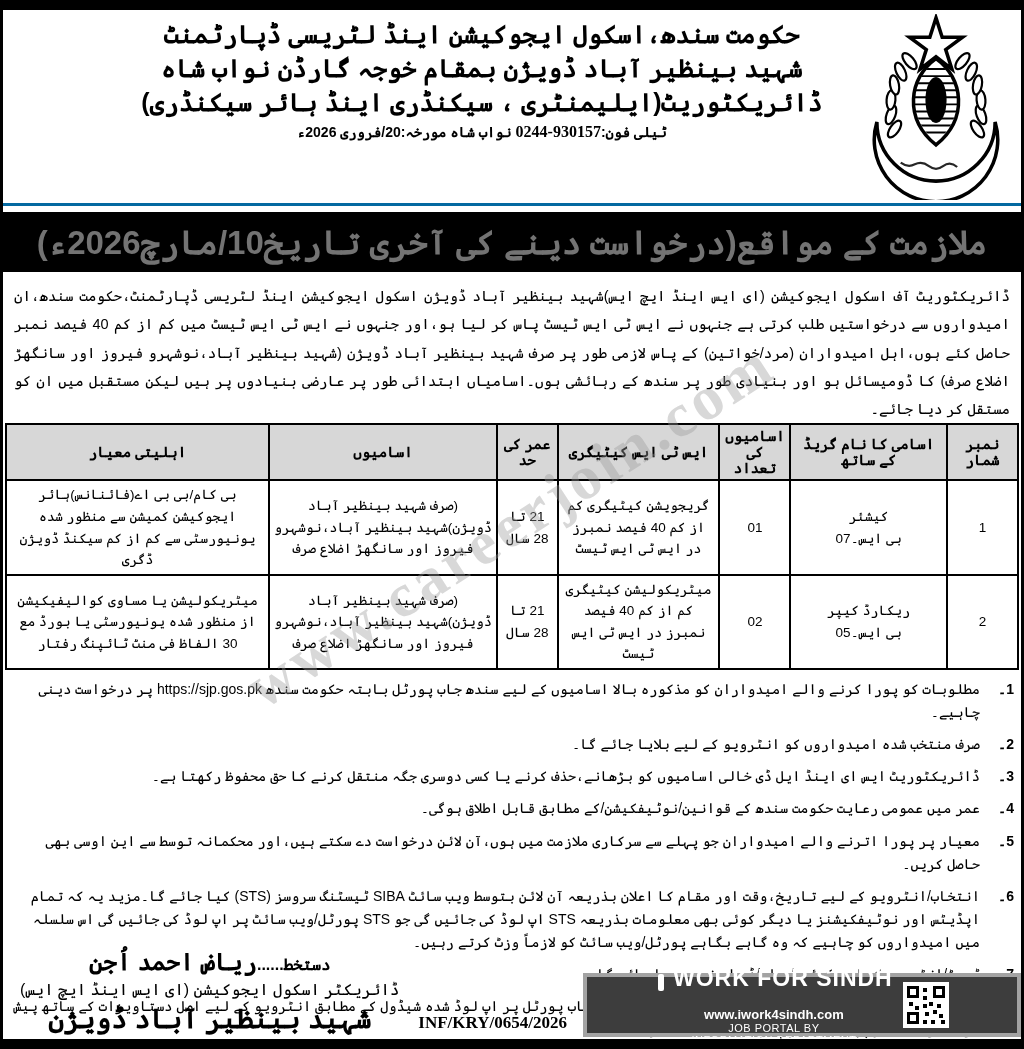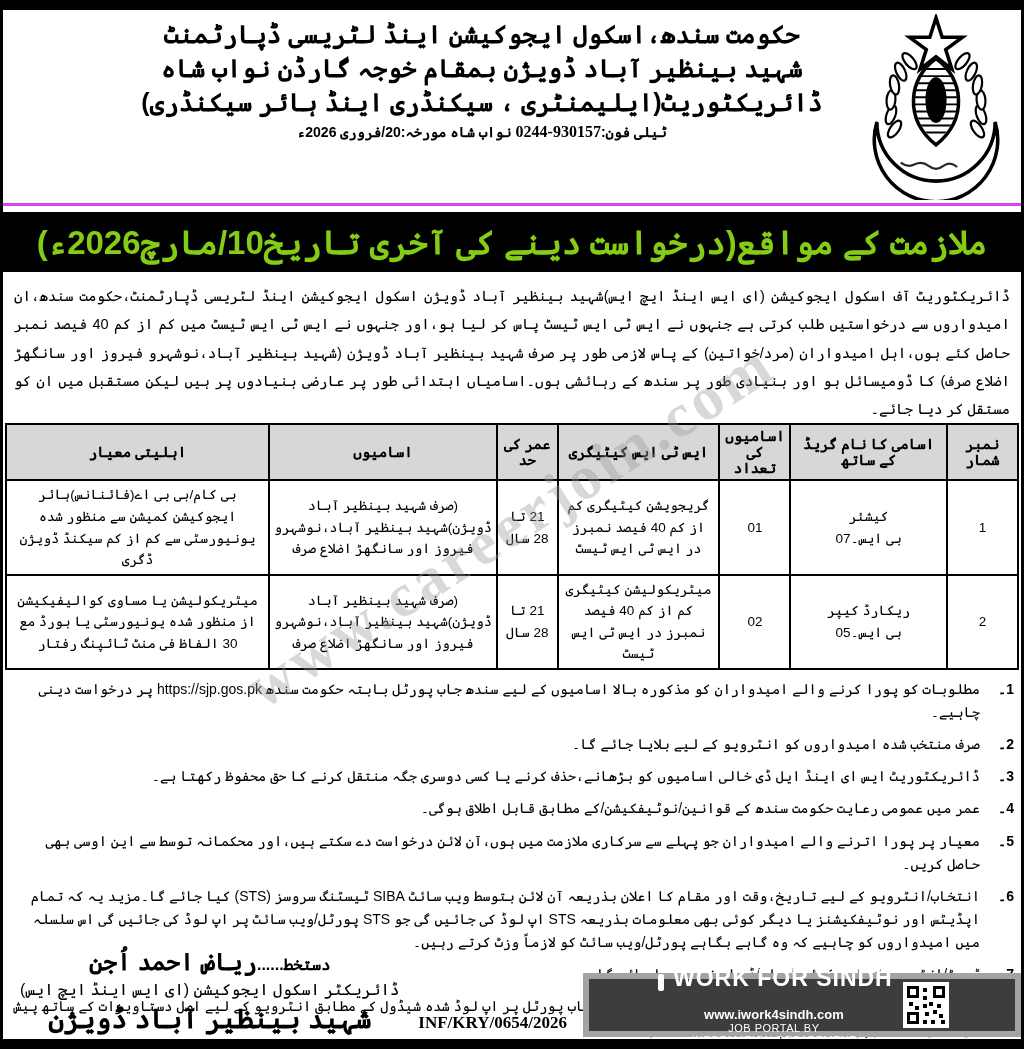--- a/index.html
+++ b/index.html
@@ -14,34 +14,34 @@
   }
   .topbar { top:0; }
   .bottombar { bottom:0; }
   .frame {
     position:absolute; top:10px; bottom:10px; left:0; right:0;
     border-left:3px solid #000; border-right:3px solid #000;
   }
   
   .header {
     position:relative; margin:10px 3px 0 3px; height:196px;
-    border-bottom:3px solid #d946ef; background:#fff;
+    border-bottom:3px solid #0369a1; background:#fff;
   }
   .header-text {
     position:absolute; top:8px; right:180px; left:120px;
     text-align:center; direction:rtl;
   }
   .title-line { font-size:25px; font-weight:bold; line-height:1.35; white-space:nowrap; }
   .ref-line { margin-top:10px; font-size:15px; font-weight:bold; direction:rtl; }
   .ref-latin { font-family:"Liberation Serif", serif; font-weight:bold; font-size:16px; direction:ltr; unicode-bidi:embed; }
   .phone-line { margin-top:4px; font-size:14px; font-weight:bold; direction:rtl; }
   .crest { position:absolute; top:4px; right:10px; width:150px; height:186px; }
   
   .banner {
-    margin:6px 0 0 0; height:60px; background:#000; color:#84cc16;
+    margin:6px 0 0 0; height:60px; background:#000; color:#737373;
     display:flex; align-items:center; justify-content:center;
     direction:rtl; font-size:33px; font-weight:bold; letter-spacing:0.5px;
     z-index:2; position:relative;
   }
   
   .intro {
     direction:rtl; text-align:justify; font-size:14.5px; line-height:1.95;
     margin:10px 14px 0 14px; font-weight:500;
   }
   .table-caption {
@@ -74,21 +74,21 @@
   .sig-line1 { font-size:16px; font-weight:bold; }
   .sig-name { font-size:24px; font-weight:bold; }
   .sig-title { font-size:16px; margin-top:4px; }
   .sig-division { font-size:27px; font-weight:bold; margin-top:4px; }
   .inf-number {
     width:165px; text-align:center; font-family:"Liberation Serif", serif;
     font-weight:bold; font-size:17px; padding-bottom:6px;
   }
   .work-box {
     margin-left:8px; width:440px; height:64px; background:#3d3d3d;
-    border:6px solid #a3a3a3; color:#fff; display:flex; align-items:center;
+    border:4px solid #a3a3a3; color:#fff; display:flex; align-items:center;
     justify-content:center; gap:10px; margin-bottom:2px;
   }
   .work-center { text-align:center; }
   .work-brand { display:flex; align-items:center; justify-content:center; gap:6px; }
   .work-brand-text { font-size:23px; font-weight:bold; letter-spacing:1px; }
   .work-site { font-size:13px; font-weight:bold; margin-top:15px; }
   .work-sub { font-size:11px; letter-spacing:0.5px; }
   .qr { width:46px; height:46px; background:#fff; padding:2px; }
   
   .watermark {

